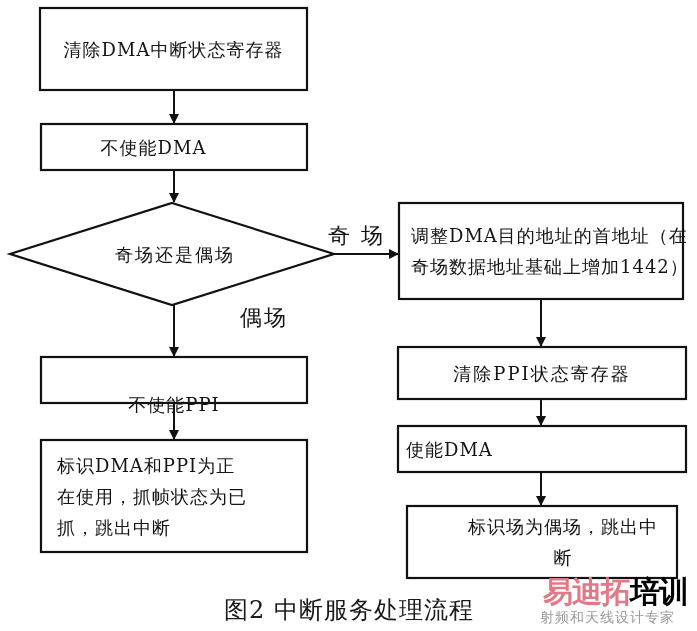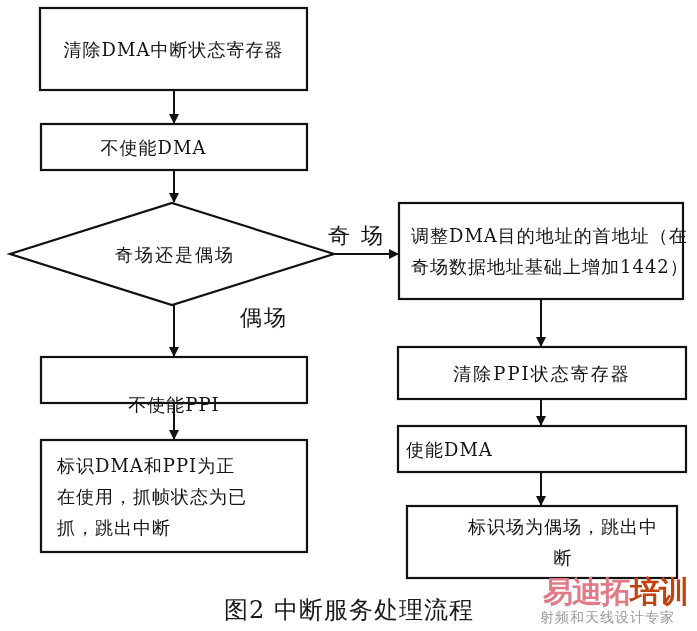--- a/index.html
+++ b/index.html
@@ -7,21 +7,21 @@
            font-family: "DejaVu Serif", "Liberation Serif", serif; color: #111; }
     #chart { position: absolute; left: 0; top: 0; }
     .node-text { position: absolute; display: flex; align-items: center; justify-content: center;
                  text-align: center; font-size: 18px; line-height: 31px; color: #141414;
                  letter-spacing: 1px; box-sizing: border-box; padding: 0 8px; }
     .edge-label { position: absolute; font-size: 22px; color: #141414; letter-spacing: 2px; }
     .caption { position: absolute; left: 224px; top: 594px; font-size: 24px; color: #1a1a1a; letter-spacing: 1px; }
     .wm-main { position: absolute; left: 543px; top: 575px; font-family: "DejaVu Sans", sans-serif;
                font-weight: bold; font-size: 30px; letter-spacing: -1px; line-height: 34px; }
     .wm-main .a { color: #e07a86; }
-    .wm-main .b { color: #c2410c; }
+    .wm-main .b { color: #000000; }
     .wm-sub { position: absolute; left: 540px; top: 609px; font-family: Liberation Mono, monospace;
               font-size: 14px; color: #9a9a9a; letter-spacing: 1px; }
   </style>
 </head>
 <body>
 
 <svg id="chart" width="697" height="631" viewBox="0 0 697 631">
   <defs>
     <marker id="arrow" markerWidth="10" markerHeight="10" refX="9" refY="5" orient="auto" markerUnits="userSpaceOnUse">
       <path d="M0,0 L10,5 L0,10 z" fill="#111"></path>

